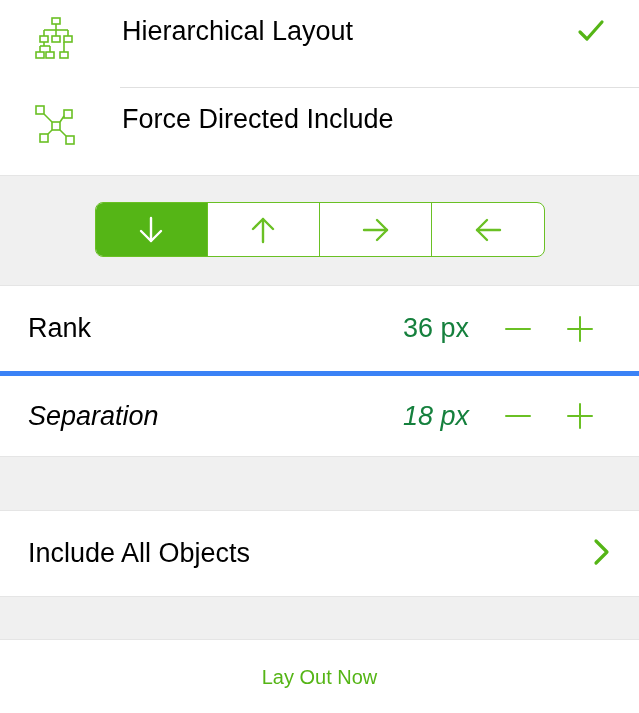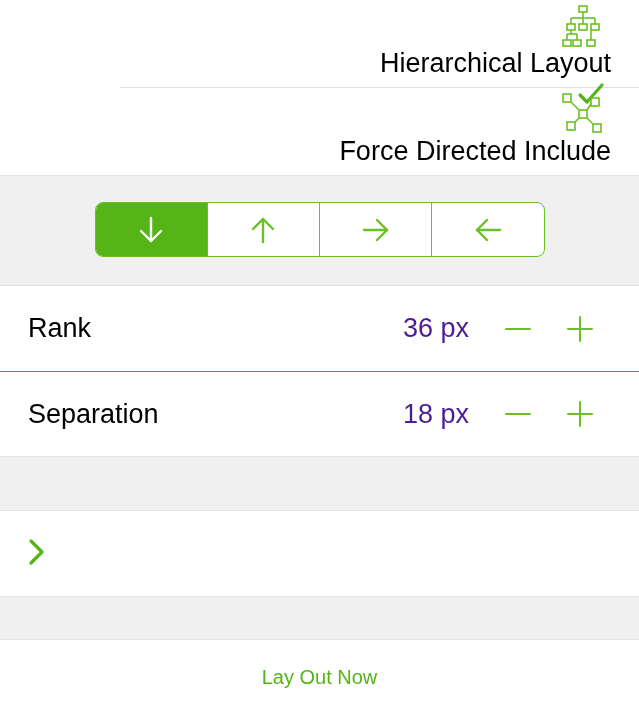--- a/index.html
+++ b/index.html
@@ -7,24 +7,23 @@
     font-family: -apple-system, 'Helvetica Neue', Helvetica, Arial, sans-serif;
     background: #f0f0f0;
     width: 639px;
     height: 713px;
     overflow: hidden;
     color: #000;
   }
   .list-section { background: #fff; }
   .layout-row {
     display: flex;
-    align-items: flex-end;
+    align-items: flex-start;
     height: 87px;
-    padding: 4px 28px;
-    flex-direction: column;
+    padding: 16px 28px;
   }
   .layout-icon {
     width: 56px;
     display: flex;
     justify-content: center;
   }
   .layout-label {
     font-size: 27px;
     margin-left: 38px;
     flex: 1;
@@ -57,23 +56,23 @@
   }
   .seg-btn + .seg-btn { border-left: 1.5px solid #6ac024; }
   .seg-btn.active { background: #55b516; }
   .spacing-row {
     display: flex;
     align-items: center;
     height: 85px;
     padding: 12px 28px;
     background: #fff;
   }
-  .spacing-row + .spacing-row { border-top: 1px solid #3b82f6; }
+  .spacing-row + .spacing-row { border-top: 5px solid #3b82f6; font-style: italic; }
   .spacing-label { font-size: 27px; flex: 1; }
-  .spacing-value { font-size: 27px; color: #4c1d95; margin-right: 18px; }
+  .spacing-value { font-size: 27px; color: #15803d; margin-right: 18px; }
   .step-btn {
     width: 62px;
     height: 42px;
     display:flex;
     align-items:center;
     justify-content:center;
     cursor:pointer;
   }
   .gap-section {
     height: 55px;
@@ -234,20 +233,21 @@
         <line x1="6" y1="18" x2="30" y2="18" stroke="#6ac024" stroke-width="2" stroke-linecap="round"></line>
         <line x1="18" y1="6" x2="18" y2="30" stroke="#6ac024" stroke-width="2" stroke-linecap="round"></line>
       </svg>
     </div>
   </div>
 </div>
 
 <div class="gap-section"></div>
 
 <div class="include-row">
+  <div class="include-label">Include All Objects</div>
   <div>
     <svg width="18" height="28" viewBox="0 0 18 28">
       <polyline points="3,3 14,14 3,25" fill="none" stroke="#55b516" stroke-width="3.2" stroke-linecap="round" stroke-linejoin="round"></polyline>
     </svg>
   </div>
 </div>
 
 <div class="gap-section2"></div>
 
 <div class="action-row">

